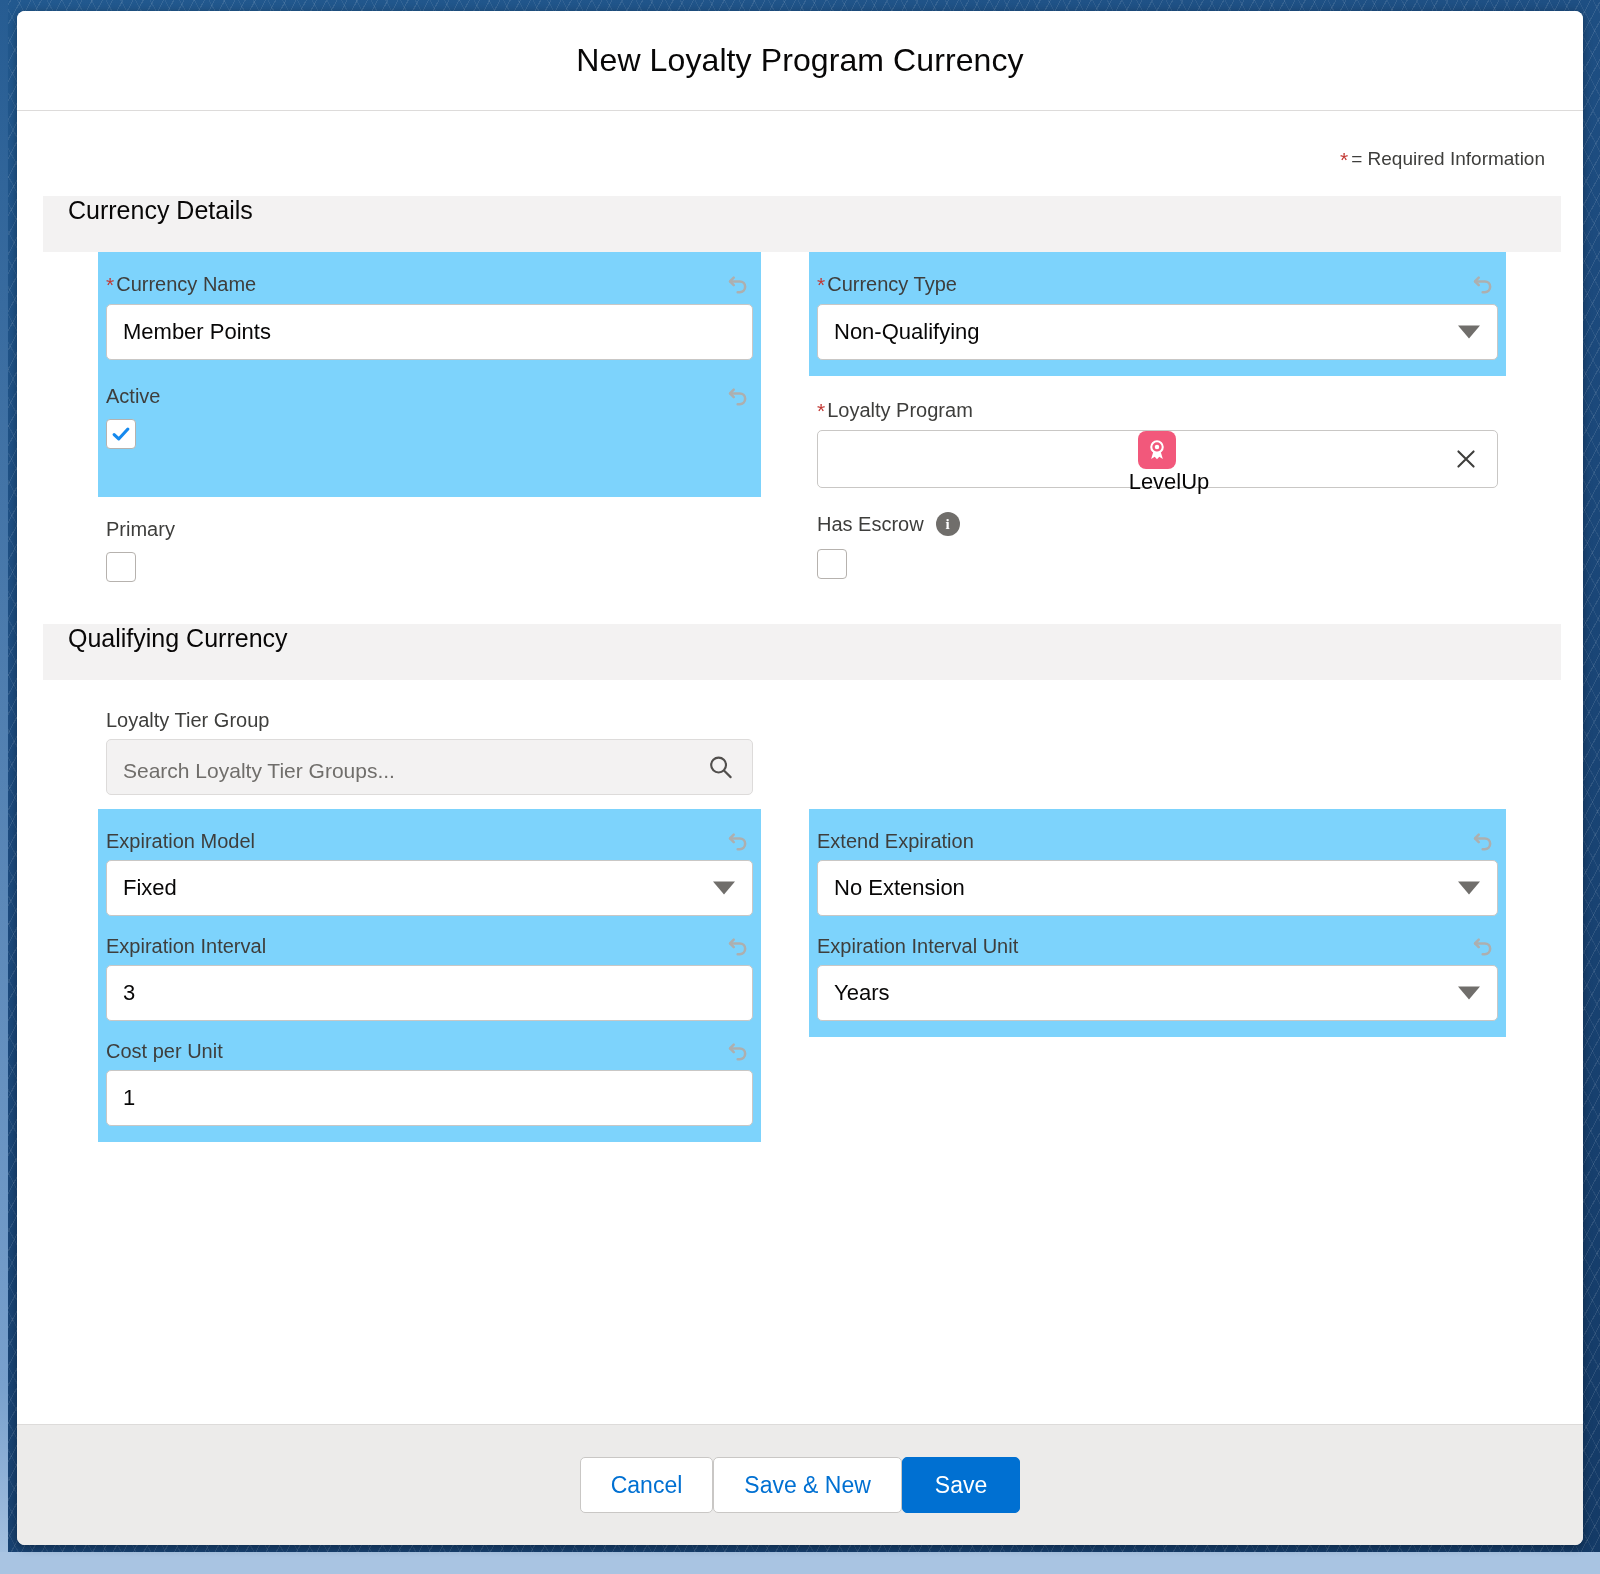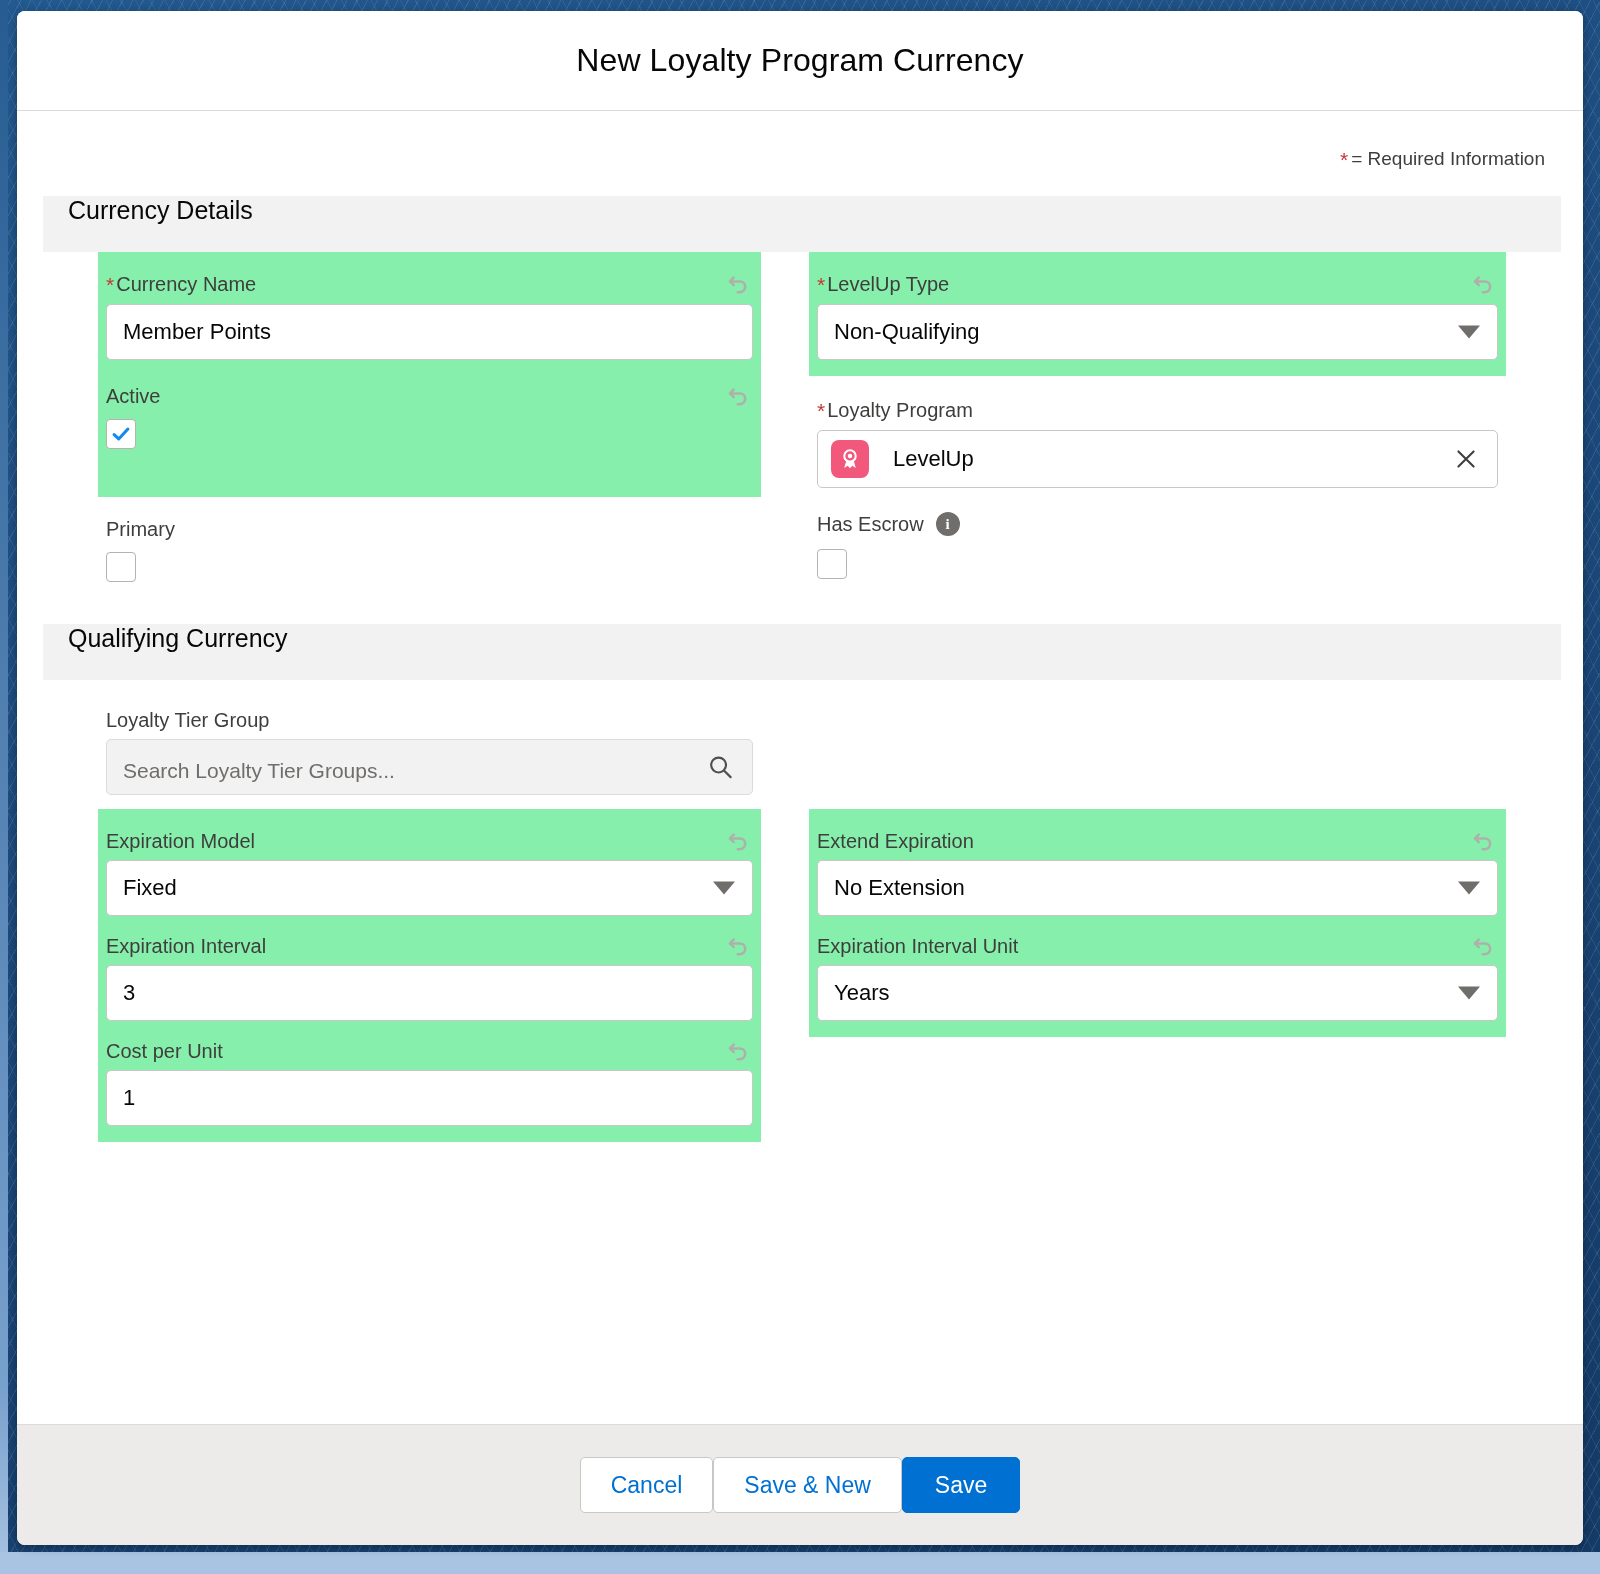--- a/index.html
+++ b/index.html
@@ -109,21 +109,21 @@
   }
   .col {
     width: 50%;
     box-sizing: border-box;
   }
   .col-left { padding-left: 81px; padding-right: 39px; }
   .col-right { padding-left: 9px; padding-right: 77px; }
 
   
   .hl {
-    background: #86efac;
+    background: #7dd3fc;
     text-align: right;
   }
   .hl-pad { padding: 14px 0 16px 0; }
 
   .field {
     position: relative;
     padding: 0 8px 0 8px;
   }
   .field-label {
     font-size: 20px;
@@ -187,20 +187,21 @@
     box-sizing: border-box;
     width: 100%;
     height: 58px;
     border: 1px solid #c9c7c5;
     border-radius: 5px;
     background: #ffffff;
     display: flex;
     align-items: center;
     padding: 0 14px 0 13px;
     position: relative;
+    flex-direction: column;
   }
   .lookup-icon {
     width: 38px;
     height: 38px;
     border-radius: 8px;
     background: #f2587b;
     display: flex;
     align-items: center;
     justify-content: center;
     flex: 0 0 38px;
@@ -394,21 +395,21 @@
               
             </div>
           </div>
         </div>
       </div>
 
       <div class="col col-right">
         <div class="hl hl-pad">
           <div class="field">
             <div class="label-row">
-              <span class="field-label"><span class="req-star">*</span><span>LevelUp Type</span></span>
+              <span class="field-label"><span class="req-star">*</span><span>Currency Type</span></span>
               <span class="undo-icon">
                 <svg viewBox="0 0 24 24" width="28" height="28" aria-hidden="true">
                     <path d="M9.2 6.6 L6.0 9.8 L9.2 13.0" fill="none" stroke="#b0aeab" stroke-width="2.2" stroke-linecap="round" stroke-linejoin="round"></path>
                     <path d="M6.2 9.8 H14.4 A4.6 4.6 0 0 1 14.4 19.0 H12.6" fill="none" stroke="#b0aeab" stroke-width="2.2" stroke-linecap="round"></path>
                   </svg>
               </span>
             </div>
             <div class="select-wrap">
               <div class="input-box with-arrow">
                   <span>Non-Qualifying</span>

